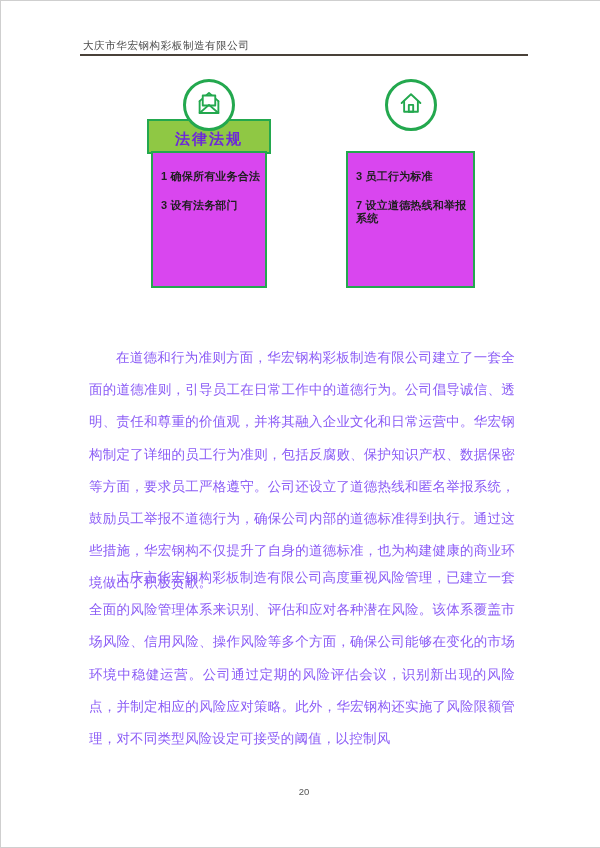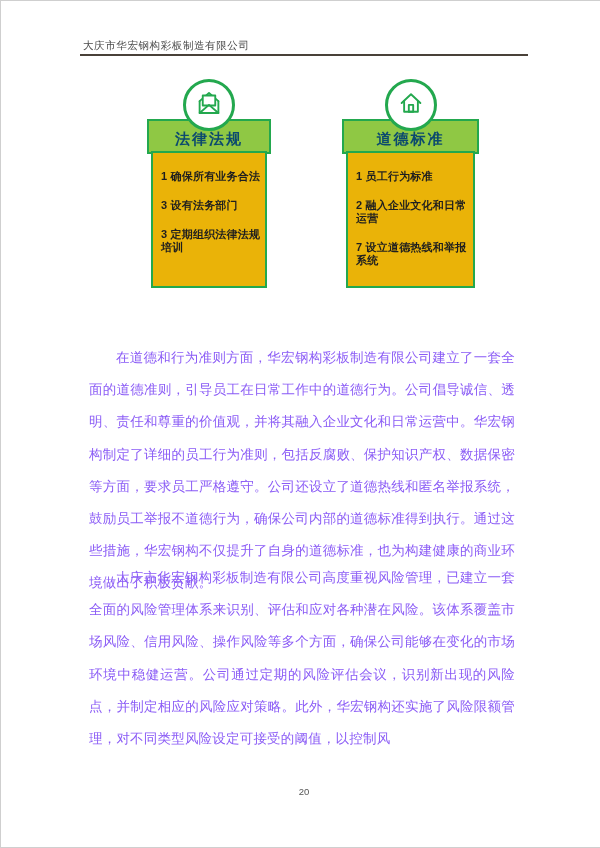--- a/index.html
+++ b/index.html
@@ -34,27 +34,27 @@
     width:46px; height:46px; border-radius:50%;
     background:#ffffff; border:3px solid #23a84e;
     z-index:2; display:flex; align-items:center; justify-content:center;
   }
   .card-circle svg { width:30px; height:30px; }
 
   .card-band {
     position:absolute; top:40px; left:0; right:0; height:28px;
     background:#8fc844; border:2px solid #23a84e;
     display:flex; align-items:flex-end; justify-content:center;
-    color:#0c4a6e; font-weight:bold; font-size:15px; letter-spacing:2px;
+    color:#6d28d9; font-weight:bold; font-size:15px; letter-spacing:2px;
     padding-bottom:3px; box-sizing:content-box;
   }
 
   .card-body {
     position:absolute; top:72px; left:4px; right:4px; height:137px;
-    background:#eab308; border:2px solid #23a84e; box-sizing:border-box;
+    background:#d946ef; border:2px solid #23a84e; box-sizing:border-box;
   }
   .card-list { list-style:none; margin:0; padding:17px 3px 0 8px; }
   .card-list li {
     font-size:11px; font-weight:bold; color:#1f1f1f;
     margin-bottom:16px; line-height:13px; letter-spacing:0.2px;
   }
 
   
   .body-text {
     position:absolute; left:88px; width:426px;
@@ -81,41 +81,38 @@
 
   <div class="doc-header">大庆市华宏钢构彩板制造有限公司</div>
   <div class="header-rule"></div>
 
   <div class="card card-left">
     <div class="card-band">法律法规</div>
     <div class="card-body">
       <ul class="card-list">
         <li>1 确保所有业务合法</li>
         <li>3 设有法务部门</li>
-        <li>3 定期组织法律法规培训</li>
       </ul>
     </div>
     <div class="card-circle">
       <span>
         <svg viewBox="0 0 48 48" fill="none" stroke="#23a84e" stroke-width="3" stroke-linecap="round" stroke-linejoin="round">
           <path d="M9 21 L24 8 L39 21"></path>
           <rect x="14" y="12" width="20" height="16" fill="#ffffff"></rect>
           <path d="M9 21 V40 H39 V21"></path>
           <path d="M9 40 L24 27 L39 40"></path>
         </svg>
       </span>
     </div>
   </div>
 
   <div class="card card-right">
-    <div class="card-band">道德标准</div>
     <div class="card-body">
       <ul class="card-list">
-        <li>1 员工行为标准</li>
-        <li>2 融入企业文化和日常运营</li>
+        <li>3 员工行为标准</li>
         <li>7 设立道德热线和举报系统</li>
       </ul>
     </div>
     <div class="card-circle">
       <span>
         <svg viewBox="0 0 48 48" fill="none" stroke="#23a84e" stroke-width="3" stroke-linecap="round" stroke-linejoin="round">
           <path d="M9 24 L24 10 L39 24"></path>
           <path d="M13 21 V38 H35 V21"></path>
           <rect x="20.5" y="27" width="7" height="11"></rect>
         </svg>

